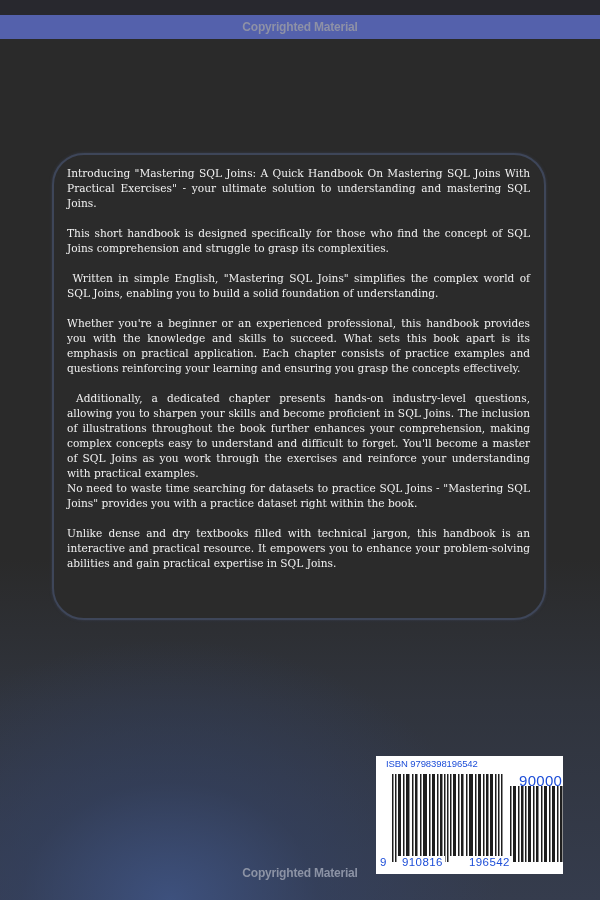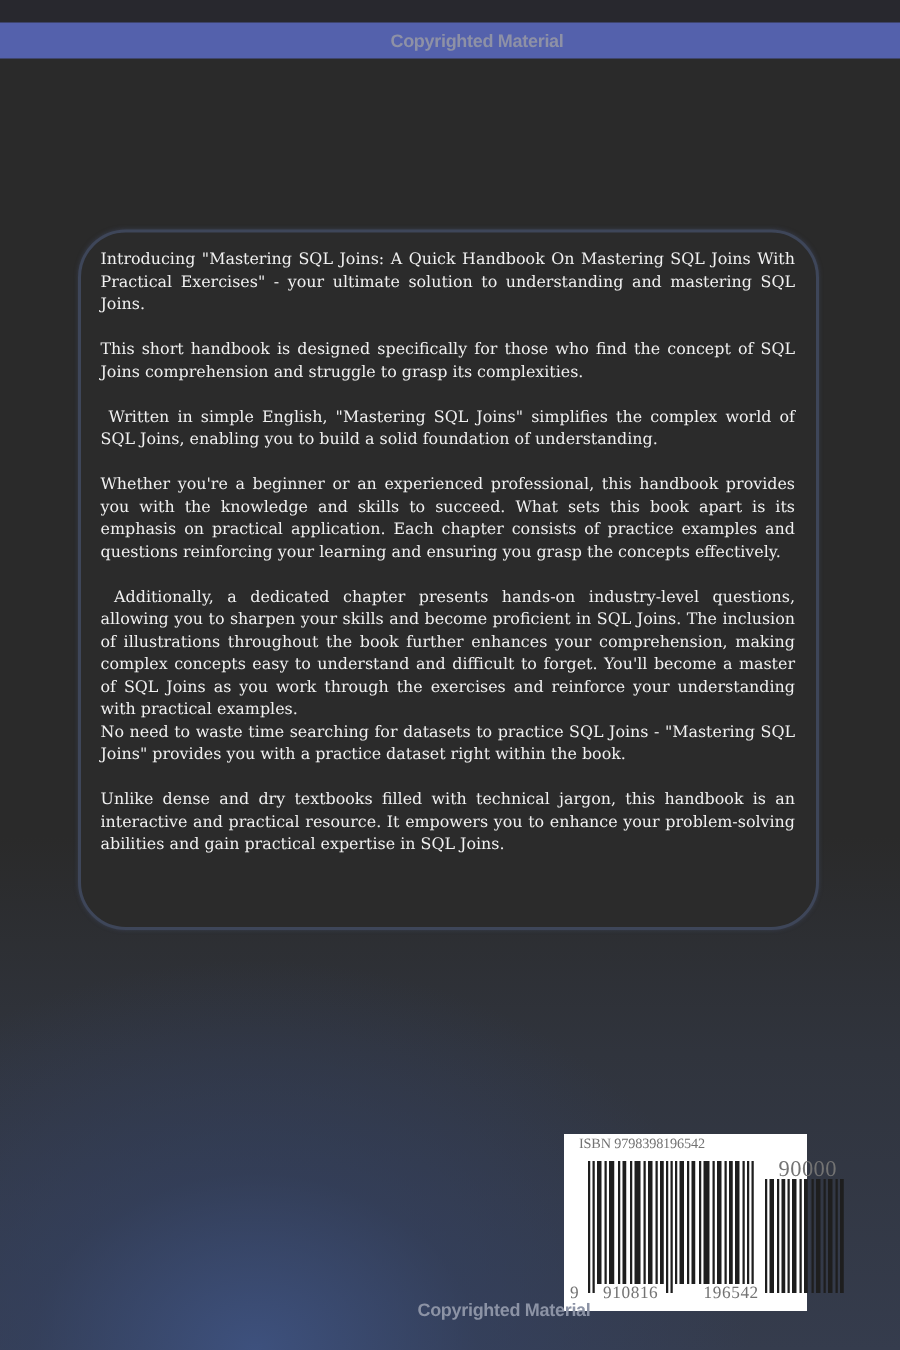--- a/index.html
+++ b/index.html
@@ -19,21 +19,20 @@
       background: #5461ac;
       display: flex; align-items: center; justify-content: center;
     }
     .top-band-top {
       position: absolute; left: 0; top: 0; width: 600px; height: 15px; background: #28282e;
     }
     .copyright {
       font-family: "Liberation Sans", sans-serif;
       font-weight: bold; font-size: 12px; color: #8e91a6;
       letter-spacing: -0.2px;
-      margin-left: 36px;
     }
     .copyright-bottom {
       position: absolute; left: 0; width: 600px; top: 866px; text-align: center;
       color: #8c93a5;
     }
     .blurb-box {
       position: absolute; left: 52px; top: 153px; width: 494px; height: 467px;
       box-sizing: border-box;
       border: 2px solid #3e4659;
       border-radius: 32px;
@@ -42,23 +41,23 @@
     }
     .blurb-text {
       position: absolute; left: 67px; top: 166px; width: 463px;
       color: #f1f1f1; font-size: 10.6px; line-height: 15px;
       text-align: justify;
     }
     .blurb-text p { margin: 0; }
     .blurb-text p.gap { margin-top: 15px; }
     .blurb-text p.indent::before { content: "\00a0"; }
     .barcode-box {
-      position: absolute; left: 376px; top: 756px; width: 162px; height: 118px;
+      position: absolute; left: 376px; top: 756px; width: 187px; height: 118px;
       background: #ffffff; box-sizing: border-box;
-      font-family: Liberation Serif, serif; color: #737373;
+      font-family: Liberation Sans, sans-serif; color: #1d4ed8;
     }
     .isbn-label {
       position: absolute; left: 10px; top: 2px; font-size: 9.5px; letter-spacing: -0.1px;
     }
     .price-code {
       position: absolute; left: 143px; top: 16px; font-size: 15px; letter-spacing: 0.3px;
     }
     .bars-main { position: absolute; left: 16px; top: 18px; width: 112px; height: 88px; }
     .bars-addon { position: absolute; left: 134px; top: 30px; width: 54px; height: 76px; }
     .digits-first { position: absolute; left: 4px; top: 100px; font-size: 11.5px; background:#fff; }

